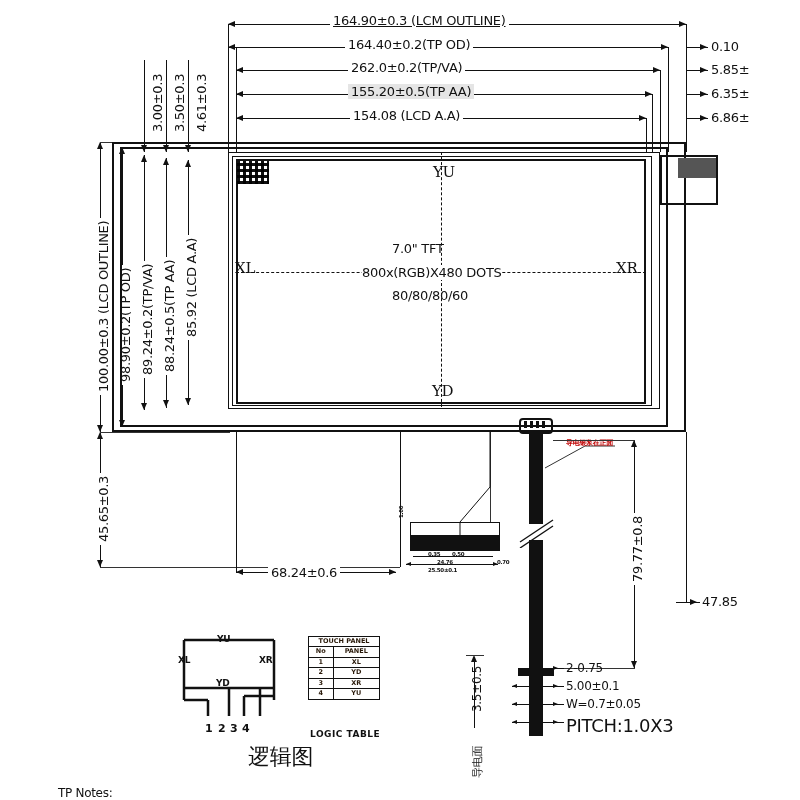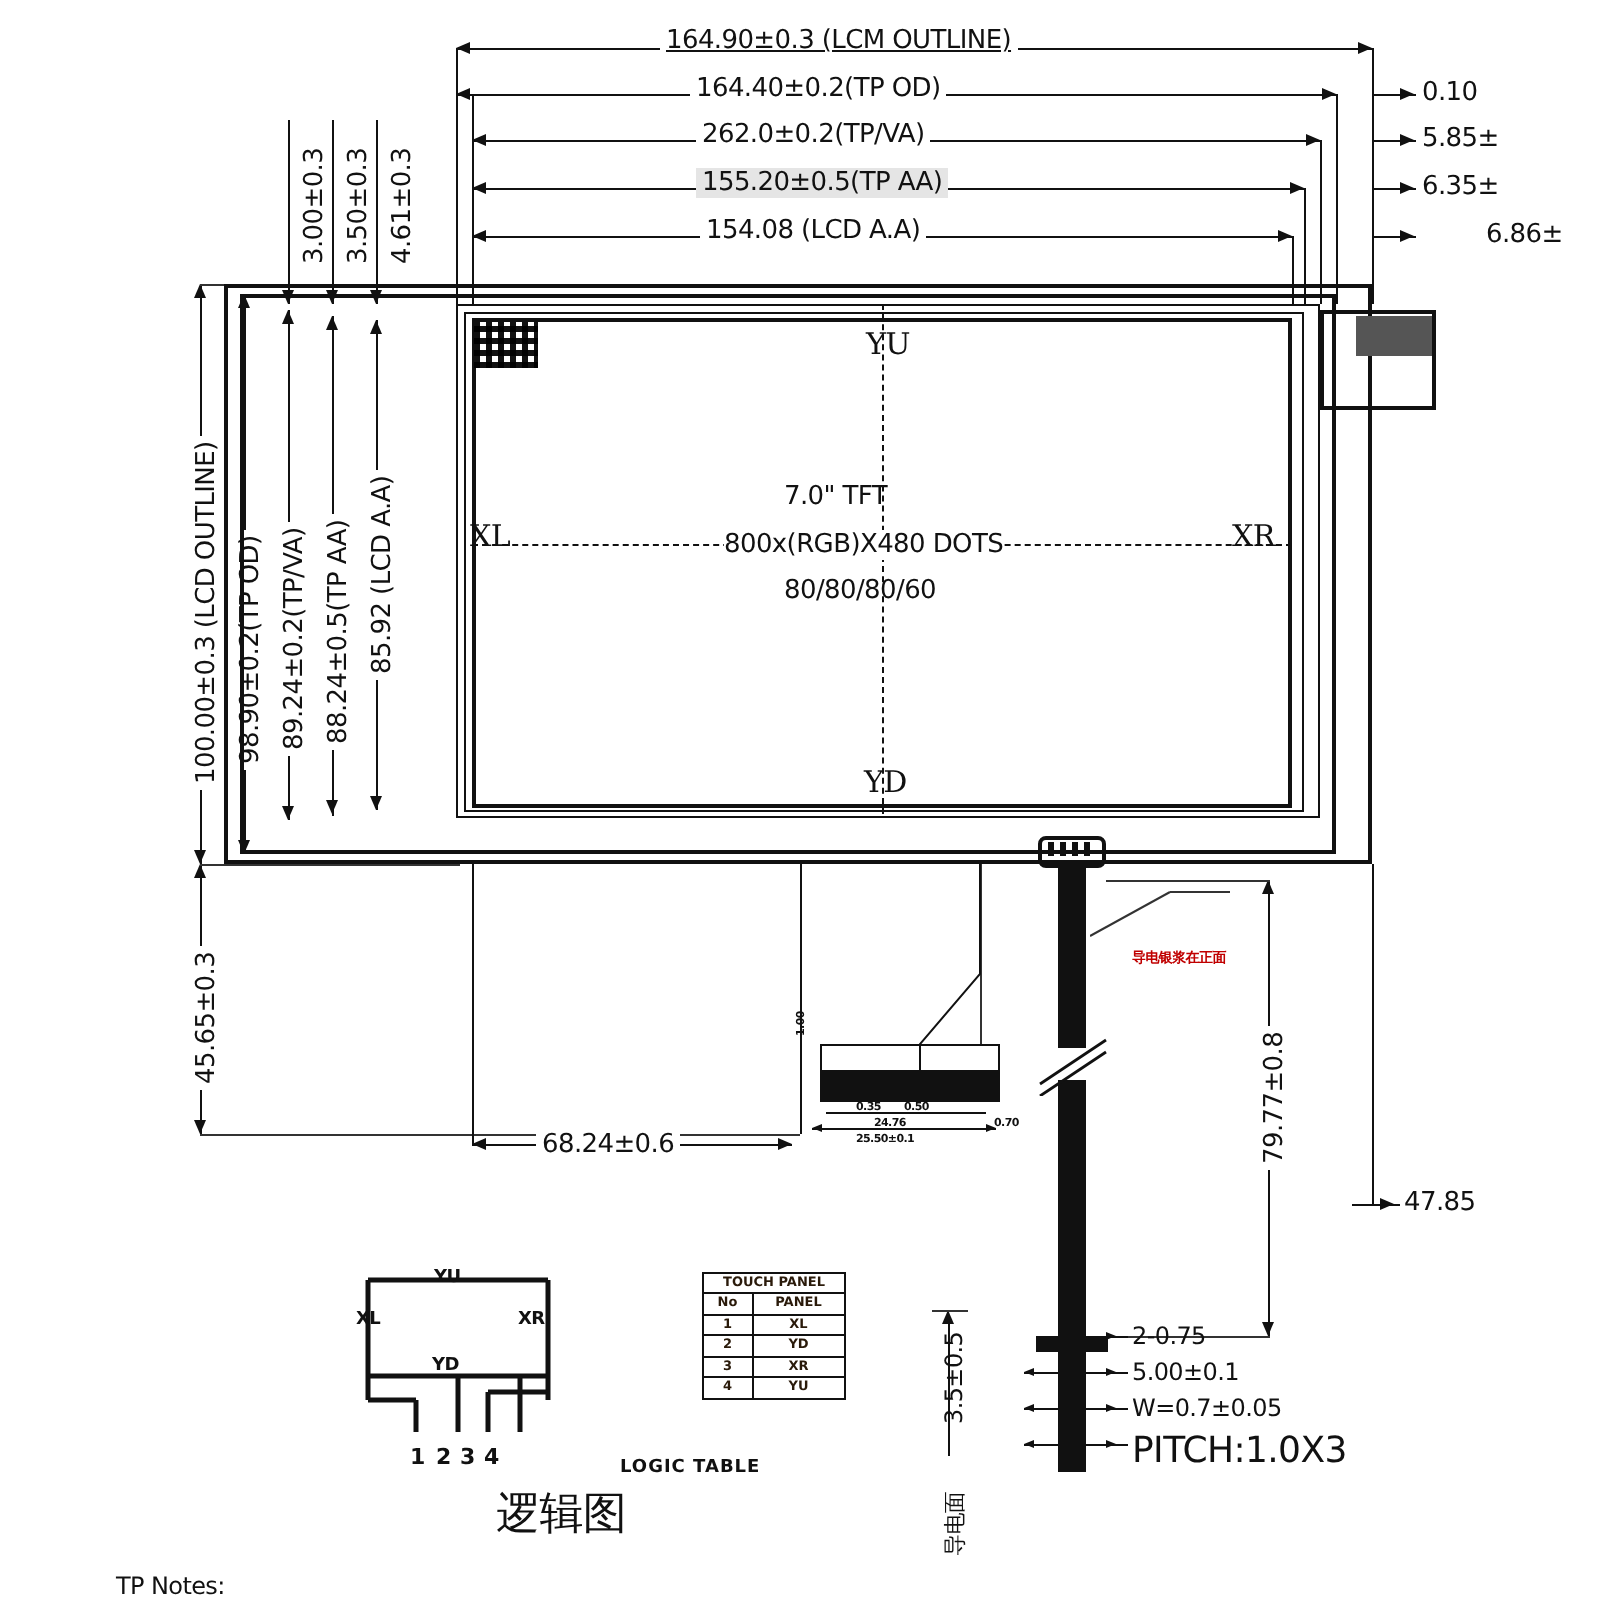--- a/index.html
+++ b/index.html
@@ -28,26 +28,26 @@
   .ar.l{border-top:3px solid transparent;border-bottom:3px solid transparent;border-right:7px solid #111;}
   .ar.r{border-top:3px solid transparent;border-bottom:3px solid transparent;border-left:7px solid #111;}
   .ar.u{border-left:3px solid transparent;border-right:3px solid transparent;border-bottom:7px solid #111;}
   .ar.d{border-left:3px solid transparent;border-right:3px solid transparent;border-top:7px solid #111;}
   .ar.sl{border-top:2px solid transparent;border-bottom:2px solid transparent;border-right:5px solid #111;}
   .ar.sr{border-top:2px solid transparent;border-bottom:2px solid transparent;border-left:5px solid #111;}
 
   .dash{position:absolute;border-top:1px dashed #111;}
   .vdash{position:absolute;border-left:1px dashed #111;}
 
-  table.tp{position:absolute;border-collapse:collapse;font-size:6.5px;font-weight:bold;margin-left:43px;}
+  table.tp{position:absolute;border-collapse:collapse;font-size:6.5px;font-weight:bold;}
   table.tp td{border:1px solid #111;text-align:center;padding:1px 2px;line-height:1.15;color:#2a1a0a;}
   table.tp td.hdr{font-size:6.5px;}
 
   .cn{font-family:"DejaVu Sans","Liberation Sans",sans-serif;}
-  .red{color:#c00000;margin-top:36px;}
+  .red{color:#c00000;}
 </style>
 </head>
 <body>
 
 <div id="sheet">
 
   <div class="h" style="left:228px;top:24px;width:458px;"></div>
   <div class="ar l" style="left:228px;top:21px;"></div>
   <div class="ar r" style="left:679px;top:21px;"></div>
   <div class="lbl" style="left:330px;top:13px;background:#fff;padding:0 3px;text-decoration:underline;">164.90±0.3 (LCM OUTLINE)</div>
@@ -87,21 +87,21 @@
   <div class="h" style="left:686px;top:70px;width:22px;"></div>
   <div class="ar r" style="left:700px;top:67px;"></div>
   <div class="lbl" style="left:711px;top:62px;">5.85±</div>
 
   <div class="h" style="left:686px;top:94px;width:22px;"></div>
   <div class="ar r" style="left:700px;top:91px;"></div>
   <div class="lbl" style="left:711px;top:86px;">6.35±</div>
 
   <div class="h" style="left:686px;top:118px;width:22px;"></div>
   <div class="ar r" style="left:700px;top:115px;"></div>
-  <div class="lbl" style="left:711px;top:110px;margin-left:32px;">6.86±</div>
+  <div class="lbl" style="left:711px;top:110px;">6.86±</div>
 
   <div class="v" style="left:144px;top:60px;height:92px;"></div>
   <div class="ar d" style="left:141px;top:145px;"></div>
   <div class="lbl vert" style="left:150px;top:132px;transform:rotate(-90deg);">3.00±0.3</div>
 
   <div class="v" style="left:166px;top:60px;height:92px;"></div>
   <div class="ar d" style="left:163px;top:145px;"></div>
   <div class="lbl vert" style="left:172px;top:132px;transform:rotate(-90deg);">3.50±0.3</div>
 
   <div class="v" style="left:188px;top:60px;height:92px;"></div>

